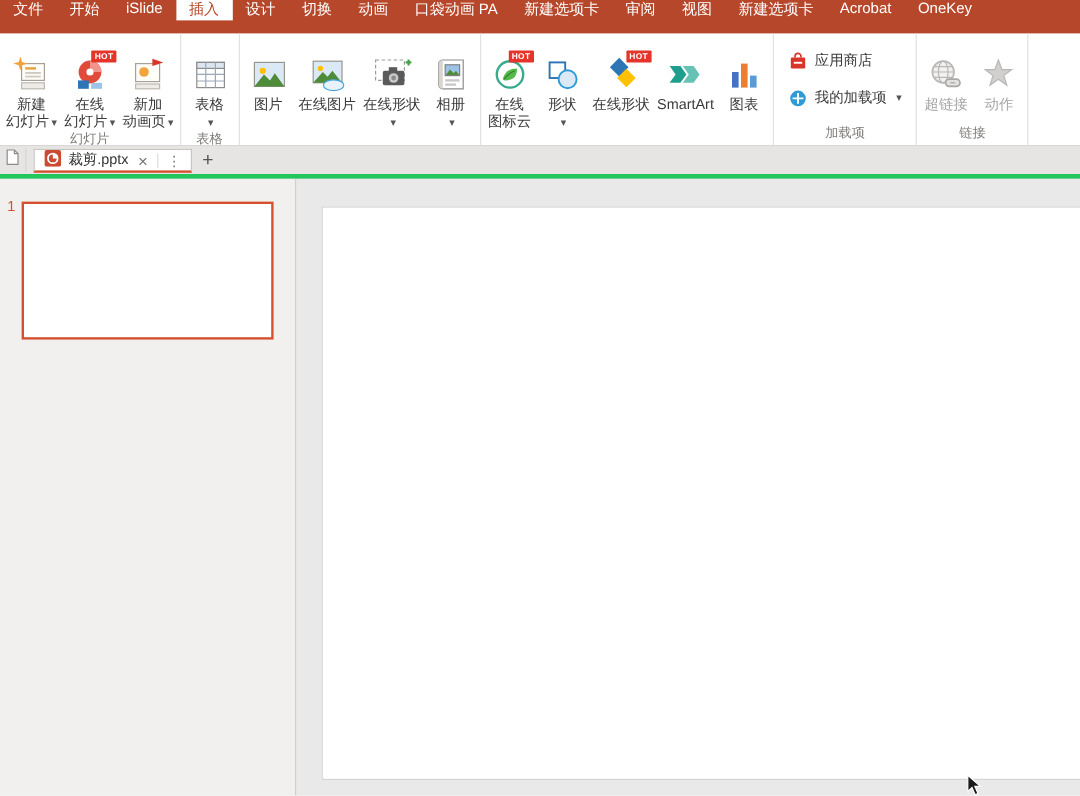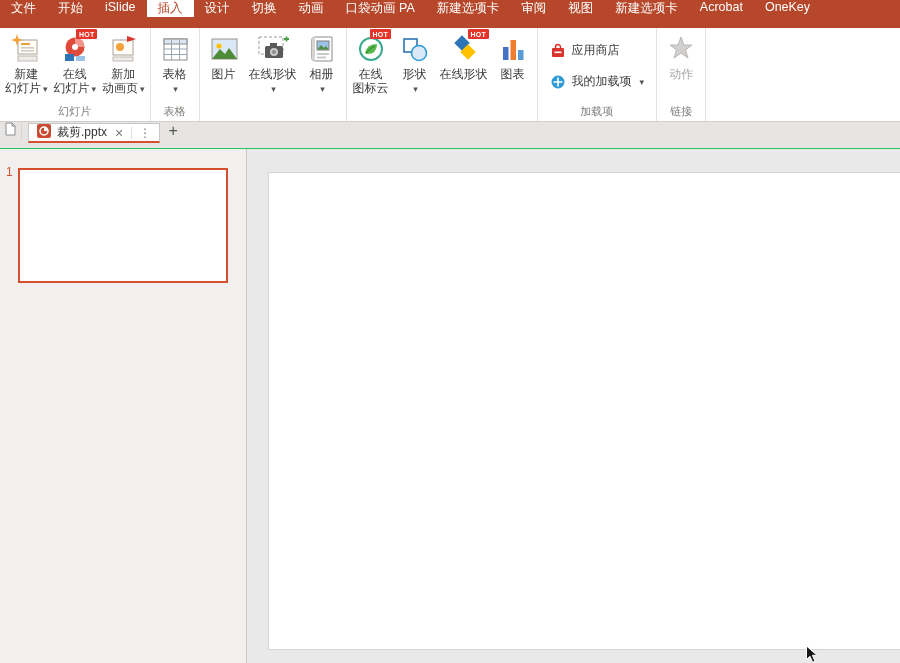--- a/index.html
+++ b/index.html
@@ -13,37 +13,37 @@
   }
 
   
   .menubar { height: 28px; background: #b7472a; display: flex; align-items: flex-start; color: #fff; font-size: 12.5px; }
   .menu-item { padding: 0 11px; display: flex; align-items: center; white-space: nowrap; }
   .menu-item.active { background: #ffffff; color: #b7472a; }
 
   
   .ribbon { height: 94px; background: #ffffff; border-bottom: 1px solid #d2cecb; display: flex; align-items: stretch; }
   .rgroup { display: flex; flex-direction: column; border-right: 1px solid #e4e2e0; flex: 0 0 auto; }
-  .rgroup-content { flex: 1; display: flex; align-items: stretch; padding: 1px 2px 0 2px; justify-content: center; }
+  .rgroup-content { flex: 1; display: flex; align-items: stretch; padding: 14px 2px 0 2px; justify-content: center; }
   .rgroup-label { height: 17px; line-height: 15px; text-align: center; font-size: 11px; color: #7f7c78; }
 
   .big-btn { position: relative; min-width: 44px; padding: 3px 3px 0 3px; display: flex; flex-direction: column; align-items: center; color: #3b3a39; font-size: 12px; }
   .big-btn .icon { height: 34px; display: flex; align-items: center; justify-content: center; margin-bottom: 1px; }
   .bl { line-height: 14px; white-space: nowrap; text-align: center; }
   .dd { font-size: 9px; margin-left: 2px; color: #555; }
   .hot-badge { position: absolute; top: 0; right: 2px; background: #e5352b; color: #fff; font-size: 7px; font-weight: bold; line-height: 1; padding: 1.5px 2.5px; border-radius: 1px; letter-spacing: .3px; }
 
   .addins-col { display: flex; flex-direction: column; justify-content: space-evenly; padding: 2px 8px; }
   .small-btn { display: flex; align-items: center; gap: 6px; font-size: 12px; color: #3b3a39; padding: 2px 4px; white-space: nowrap; }
   .icon-s { width: 16px; height: 16px; display: flex; align-items: center; justify-content: center; }
 
   .rgroup.disabled .big-btn { color: #a8a6a4; }
 
   
-  .doc-tabbar { height: 27px; background: #e7e5e3; border-bottom: 1px solid #22c55e; display: flex; align-items: flex-start; }
+  .doc-tabbar { height: 27px; background: #e7e5e3; border-bottom: 4px solid #22c55e; display: flex; align-items: center; }
   .tabbar-fileicon { width: 22px; display: flex; align-items: center; justify-content: center; border-right: 1px solid #d7d4d1; }
   .doc-tab { display: flex; align-items: center; gap: 6px; background: #fff; border: 1px solid #c9c6c3; border-bottom: 2px solid #d4502e; padding: 0 8px; margin: 1px 0 0 6px; font-size: 12px; color: #333; }
   .tab-close { color: #777; font-size: 14px; line-height: 1; padding: 0 2px; }
   .tab-menu { color: #777; font-size: 12px; border-left: 1px solid #ddd; padding-left: 7px; line-height: 1; }
   .tab-add { width: 26px; display: flex; align-items: center; justify-content: center; color: #555; font-size: 16px; }
 
   
   .workspace { display: flex; height: 514px; }
   .slides-panel { width: 247px; background: #f1f0ef; border-right: 1px solid #c9c7c5; position: relative; flex: 0 0 auto; }
   .slide-number { position: absolute; left: 6px; top: 16px; font-size: 12px; color: #d4502e; }
@@ -146,20 +146,31 @@
           <svg width="30" height="30" viewBox="0 0 30 30">
               <rect x="3" y="5" width="25" height="20" fill="#dbe9f7" stroke="#98948e"></rect>
               <circle cx="10" cy="12" r="2.6" fill="#ffc000"></circle>
               <polygon points="3,25 11,15 16,20 20,14 28,25" fill="#4e8c3a"></polygon>
             </svg>
         </span>
         <span class="bl"><span>图片</span></span>
       </div>
       <div class="big-btn">
         <span class="icon">
+          <svg width="30" height="30" viewBox="0 0 30 30">
+              <rect x="3" y="4" width="24" height="18" fill="#dbe9f7" stroke="#98948e"></rect>
+              <circle cx="9" cy="10" r="2.2" fill="#ffc000"></circle>
+              <polygon points="3,22 11,13 15,17 19,12 27,22" fill="#4e8c3a"></polygon>
+              <ellipse cx="20" cy="24" rx="8.5" ry="4.5" fill="#eaf3fb" stroke="#49a8e0"></ellipse>
+            </svg>
+        </span>
+        <span class="bl"><span>在线图片</span></span>
+      </div>
+      <div class="big-btn">
+        <span class="icon">
           <svg width="32" height="30" viewBox="0 0 32 30">
               <rect x="2" y="3" width="24" height="17" fill="#fff" stroke="#9c9c9c" stroke-dasharray="3 2"></rect>
               <rect x="13" y="9" width="7" height="4" fill="#5a5a5a"></rect>
               <rect x="8" y="12" width="18" height="12" rx="1.5" fill="#5a5a5a"></rect>
               <circle cx="17" cy="18" r="4" fill="#c9c9c9"></circle>
               <circle cx="17" cy="18" r="2" fill="#8c8c8c"></circle>
               <path d="M27 5 h5 M29.5 2.5 v5" stroke="#43a047" stroke-width="1.8"></path>
             </svg>
         </span>
         <span class="bl"><span>在线形状</span></span>
@@ -211,20 +222,29 @@
         <span class="icon">
           <svg width="32" height="30" viewBox="0 0 32 30">
               <rect x="8.5" y="3.5" width="11" height="11" transform="rotate(45 14 9)" fill="#2e75b6"></rect>
               <rect x="14.5" y="12.5" width="11" height="11" transform="rotate(45 20 18)" fill="#ffc000"></rect>
             </svg>
         </span>
         <span class="bl"><span>在线形状</span></span>
       </div>
       <div class="big-btn">
         <span class="icon">
+          <svg width="32" height="30" viewBox="0 0 32 30">
+              <polygon points="3,8 12,8 17,15 12,22 3,22 8,15" fill="#1f9e8e"></polygon>
+              <polygon points="14,8 23,8 28,15 23,22 14,22 19,15" fill="#66c2b5"></polygon>
+            </svg>
+        </span>
+        <span class="bl"><span>SmartArt</span></span>
+      </div>
+      <div class="big-btn">
+        <span class="icon">
           <svg width="30" height="30" viewBox="0 0 30 30">
               <rect x="5" y="13" width="5.5" height="13" fill="#4472c4"></rect>
               <rect x="12.5" y="6" width="5.5" height="20" fill="#ed7d31"></rect>
               <rect x="20" y="16" width="5.5" height="10" fill="#5b9bd5"></rect>
             </svg>
         </span>
         <span class="bl"><span>图表</span></span>
       </div>
     </div>
   </div>
@@ -250,20 +270,32 @@
         </span>
         <span>我的加载项</span>
         <span class="dd">▾</span>
       </div>
     </div>
     <div class="rgroup-label">加载项</div>
   </div>
 
   <div class="rgroup disabled">
     <div class="rgroup-content">
+      <div class="big-btn">
+        <span class="icon">
+          <svg width="30" height="30" viewBox="0 0 30 30">
+              <circle cx="13" cy="13" r="9" fill="#f2f1f0" stroke="#b9b7b5" stroke-width="1.4"></circle>
+              <ellipse cx="13" cy="13" rx="4" ry="9" fill="none" stroke="#b9b7b5"></ellipse>
+              <path d="M4 13 H22 M5.5 8.5 H20.5 M5.5 17.5 H20.5" stroke="#b9b7b5" fill="none"></path>
+              <rect x="15" y="19" width="12" height="6" rx="3" fill="#e3e1df" stroke="#a9a7a5" stroke-width="1.4"></rect>
+              <rect x="19" y="21.5" width="4" height="1" fill="#a9a7a5"></rect>
+            </svg>
+        </span>
+        <span class="bl"><span>超链接</span></span>
+      </div>
       <div class="big-btn">
         <span class="icon">
           <svg width="30" height="30" viewBox="0 0 30 30">
               <polygon points="15,3 18,11 26,11 19.5,16 22,24 15,19 8,24 10.5,16 4,11 12,11" fill="#d2d0ce" stroke="#b9b7b5"></polygon>
             </svg>
         </span>
         <span class="bl"><span>动作</span></span>
       </div>
     </div>
     <div class="rgroup-label">链接</div>

